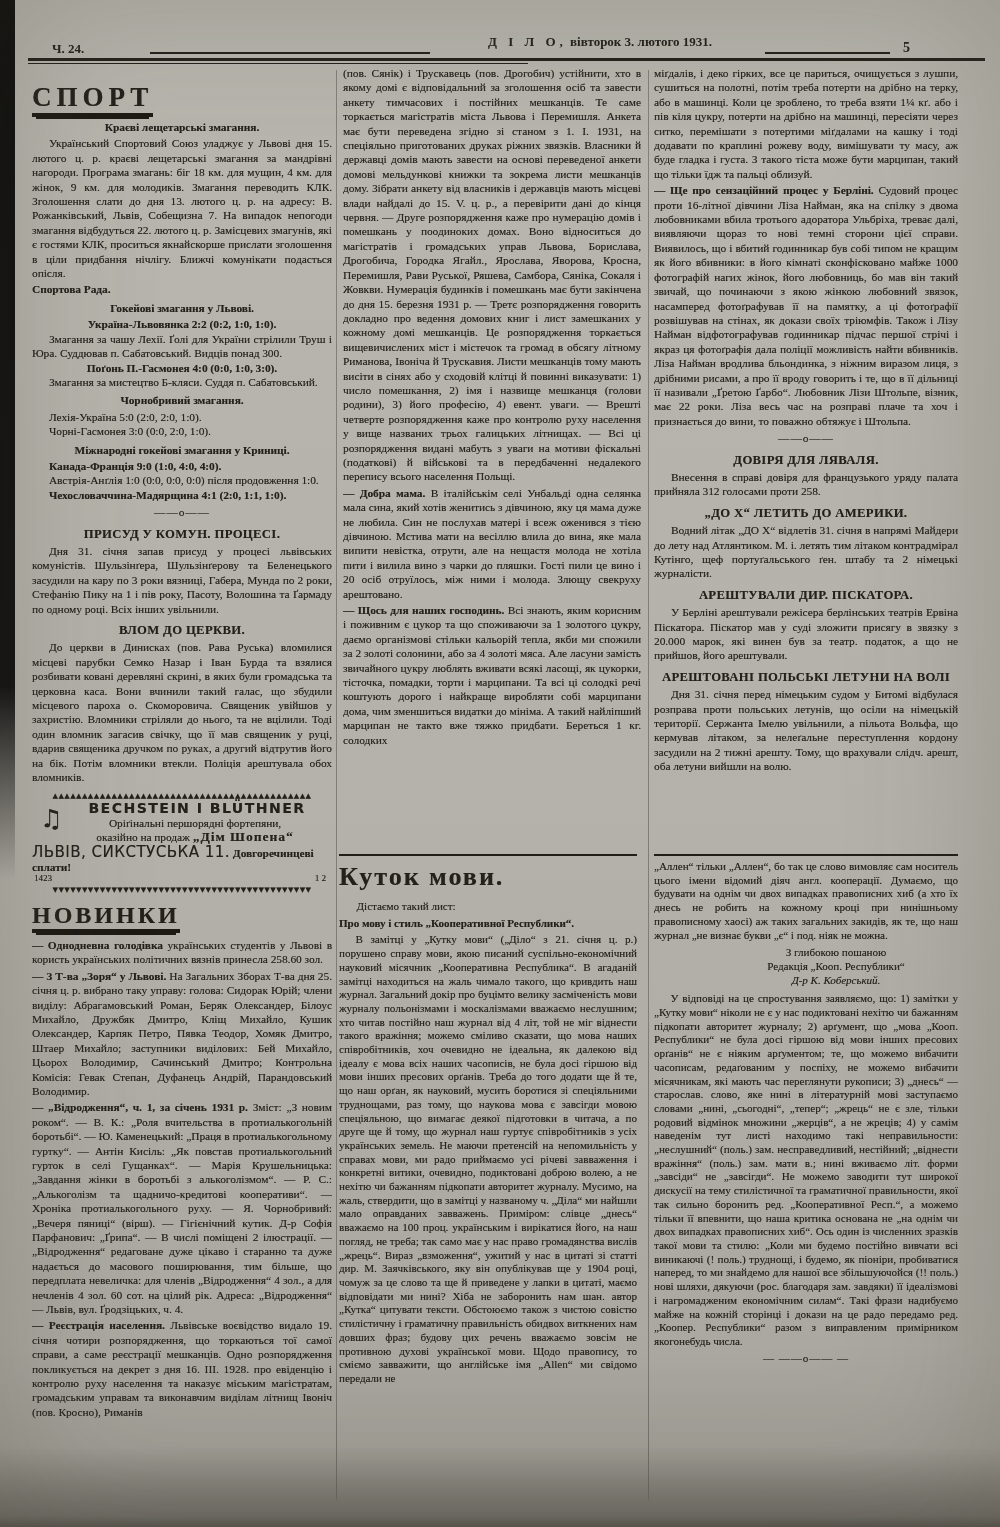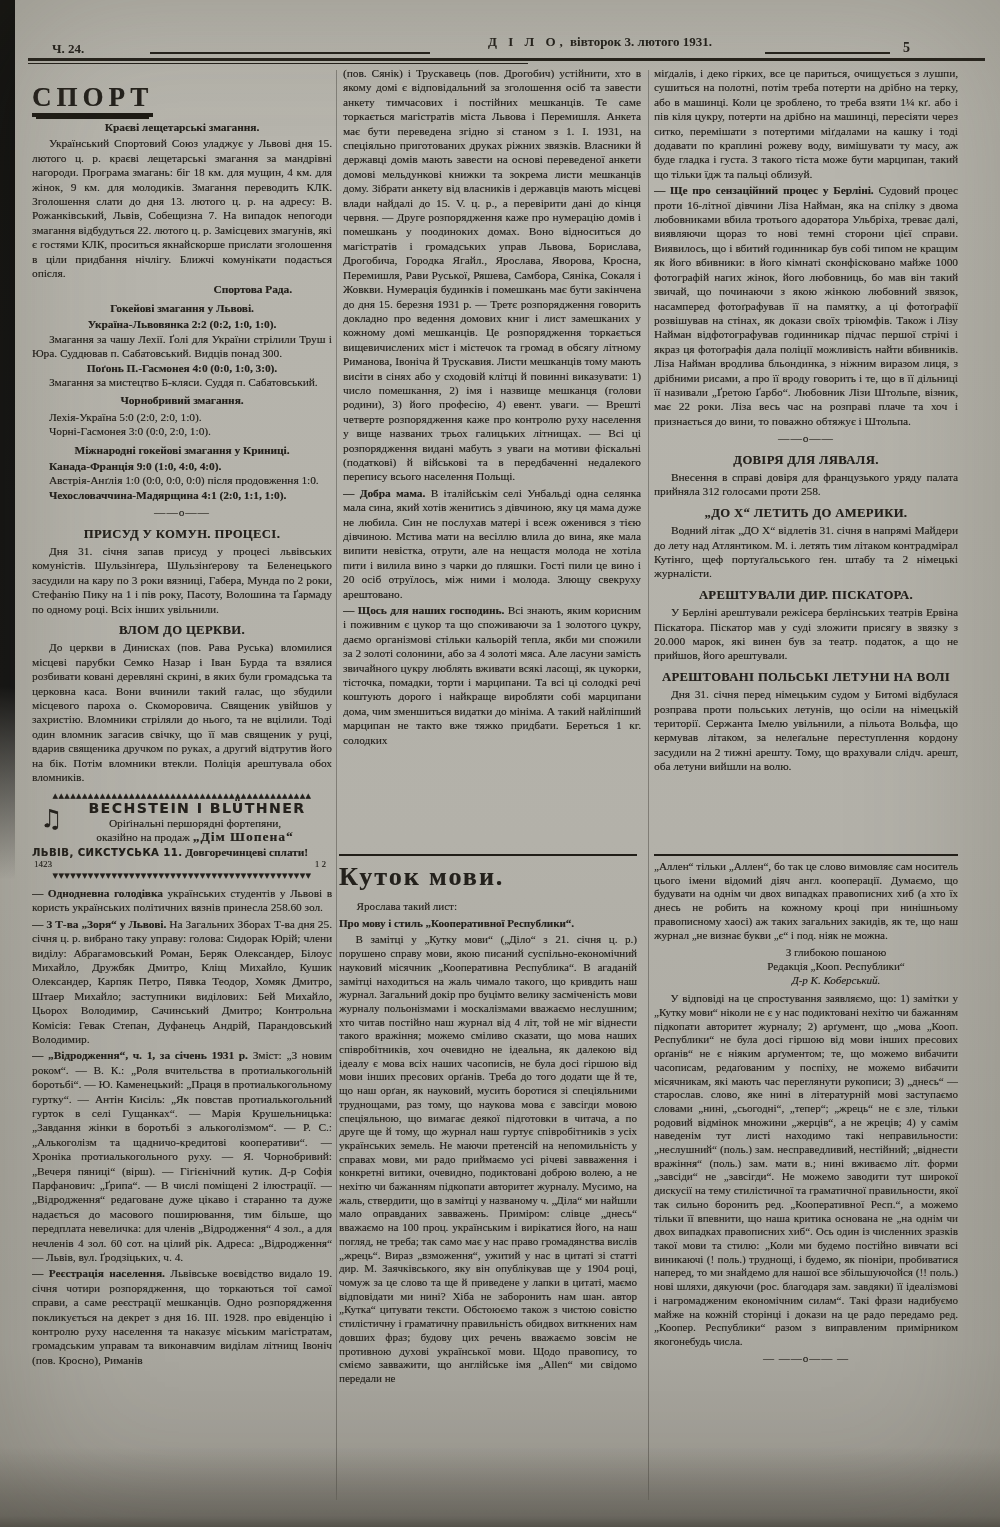--- a/index.html
+++ b/index.html
@@ -28,35 +28,35 @@
   .col p.noindent{text-indent:0;}
   .vrule{position:absolute;width:1px;background:rgba(45,42,36,.38);z-index:1;}
   .bighead{font-weight:bold;font-size:27px;line-height:30px;letter-spacing:5px;text-indent:0;margin:0 0 8px 0;}
   .bighead span{border-bottom:4px solid #1d1a14;padding-bottom:1px;box-shadow:0 6px 0 -4px #1d1a14;}
   .bighead.small{font-size:24px;letter-spacing:3px;}
   .subhead{text-align:center;font-weight:bold;text-indent:0 !important;margin:4px 0 2px 0 !important;}
   .caps-head{text-align:center;font-weight:bold;font-size:12.6px;letter-spacing:.4px;text-indent:0 !important;margin:7px 0 3px 0 !important;}
   .result{text-align:center;font-weight:bold;text-indent:0 !important;}
   .rline{text-indent:1.5em;}
   .rline.b{font-weight:bold;}
-  .sign{text-align:right;font-weight:bold;padding-right:40px;text-indent:0 !important;margin-top:2px !important;}
+  .sign{text-align:left;font-weight:bold;padding-right:40px;text-indent:0 !important;margin-top:2px !important;}
   .sep{text-align:center;text-indent:0 !important;letter-spacing:1px;margin:3px 0 !important;}
   .news-item{margin-top:2px !important;}
   
   .ad{margin:8px 0 6px 0;position:relative;text-indent:0;}
   .ad-tri{font-family:"DejaVu Sans",sans-serif;font-size:7px;line-height:8px;letter-spacing:.5px;
     white-space:nowrap;overflow:hidden;text-align:center;text-indent:0;}
   .ad-body{position:relative;padding:1px 0 2px 0;}
   .ad-note{position:absolute;left:8px;top:6px;font-family:"DejaVu Sans",sans-serif;font-size:25px;line-height:25px;}
   .ad-brand{font-family:"DejaVu Sans","Liberation Sans",sans-serif;font-weight:bold;font-size:14px;
     text-align:center;letter-spacing:1.5px;margin-left:30px;}
   .ad-line{text-align:center;font-size:11.3px;line-height:14px;margin-left:26px;}
   .ad-line .shop{font-size:13.5px;font-weight:bold;letter-spacing:1px;text-align:center;}
   .ad-line4{text-align:left;font-size:11.3px;line-height:14px;margin-top:1px;}
-  .ad-line4 .city{font-family:"DejaVu Sans",sans-serif;font-weight:bold;font-size:10px;letter-spacing:.5px;}
+  .ad-line4 .city{font-family:"DejaVu Sans",sans-serif;font-weight:normal;font-size:15px;letter-spacing:.5px;}
   .ad-line4 .pay{font-weight:bold;}
   .ad-nums{display:flex;justify-content:space-between;font-size:9px;line-height:9px;padding:0 6px 1px 2px;}
   
   .kutok{border-top:2.5px solid #211e18;padding-top:4px;}
   .kutok p{font-size:11px;line-height:13.7px;}
   .kutok-title{font-weight:bold;font-size:26px;line-height:30px;letter-spacing:2px;text-indent:0;margin:2px 0 8px 0;}
   .kutok-intro{text-indent:1.6em !important;margin-bottom:3px !important;}
   .kutok-head{font-weight:bold;text-indent:0 !important;margin-bottom:3px !important;}
   .sig{text-align:center;text-indent:0 !important;}
   .sig.it{font-style:italic;}
@@ -113,35 +113,36 @@
       <div class="ad-line"><span>оказійно на продаж</span> <span class="shop">„Дім Шопена“</span></div>
       <div class="ad-line4"><span class="city">ЛЬВІВ, СИКСТУСЬКА 11.</span> <span class="pay">Довгоречинцеві сплати!</span></div>
       <div class="ad-nums">
           <span>1423</span>
           <span>1   2</span>
         </div>
     </div>
     <div class="ad-tri">▼▼▼▼▼▼▼▼▼▼▼▼▼▼▼▼▼▼▼▼▼▼▼▼▼▼▼▼▼▼▼▼▼▼▼▼▼▼▼▼▼▼▼▼</div>
   </div>
 
+  <div class="bighead small"><span>НОВИНКИ</span></div>
   <p class="news-item noindent"><b class="lead">— Однодневна голодівка </b><span>українських студентів у Львові в користь українських політичних вязнів принесла 258.60 зол.</span></p>
   <p class="news-item noindent"><b class="lead">— З Т-ва „Зоря“ у Львові. </b><span>На Загальних Зборах Т-ва дня 25. січня ц. р. вибрано таку управу: голова: Сидорак Юрій; члени виділу: Абрагамовський Роман, Беряк Олександер, Білоус Михайло, Дружбяк Дмитро, Кліщ Михайло, Кушик Олександер, Карпяк Петро, Пявка Теодор, Хомяк Дмитро, Штаер Михайло; заступники виділових: Бей Михайло, Цьорох Володимир, Сачинський Дмитро; Контрольна Комісія: Гевак Степан, Дуфанець Андрій, Парандовський Володимир.</span></p>
   <p class="news-item noindent"><b class="lead">— „Відродження“, ч. 1, за січень 1931 р. </b><span>Зміст: „З новим роком“. — В. К.: „Роля вчительства в протиалькогольній боротьбі“. — Ю. Каменецький: „Праця в протиалькогольному гуртку“. — Антін Кисіль: „Як повстав протиалькогольний гурток в селі Гущанках“. — Марія Крушельницька: „Завдання жінки в боротьбі з алькоголізмом“. — Р. С.: „Алькоголізм та щадничо-кредитові кооперативи“. — Хроніка протиалькогольного руху. — Я. Чорнобривий: „Вечеря пяниці“ (вірш). — Гігієнічний кутик. Д-р Софія Парфанович: „Ґрипа“. — В числі поміщені 2 ілюстрації. — „Відродження“ редаговане дуже цікаво і старанно та дуже надається до масового поширювання, тим більше, що передплата невеличка: для членів „Відродження“ 4 зол., а для нечленів 4 зол. 60 сот. на цілий рік. Адреса: „Відродження“ — Львів, вул. Ґродзіцьких, ч. 4.</span></p>
   <p class="news-item noindent"><b class="lead">— Реєстрація населення. </b><span>Львівське воєвідство видало 19. січня чотири розпорядження, що торкаються тої самої справи, а саме реєстрації мешканців. Одно розпорядження покликується на декрет з дня 16. III. 1928. про евіденцію і контролю руху населення та наказує міським магістратам, громадським управам та виконавчим виділам літнищ Івоніч (пов. Кросно), Риманів</span></p>
 </div>
 
 <div class="col" style="left:343px;top:66px;width:298px;height:788px;">
   <p class="noindent">(пов. Сянік) і Трускавець (пов. Дрогобич) устійнити, хто в якому домі є відповідальний за зголошення осіб та завести анкету тимчасових і постійних мешканців. Те саме торкається магістратів міста Львова і Перемишля. Анкета має бути переведена згідно зі станом з 1. І. 1931, на спеціяльно приготованих друках ріжних звязків. Власники й державці домів мають завести на основі переведеної анкети домові мельдункові книжки та зокрема листи мешканців дому. Зібрати анкету від власників і державців мають місцеві влади найдалі до 15. V. ц. р., а перевірити дані до кінця червня. — Друге розпорядження каже про нумерацію домів і помешкань у поодиноких домах. Воно відноситься до магістратів і громадських управ Львова, Борислава, Дрогобича, Городка Ягайл., Ярослава, Яворова, Кросна, Перемишля, Рави Руської, Ряшева, Самбора, Сяніка, Сокаля і Жовкви. Нумерація будинків і помешкань має бути закінчена до дня 15. березня 1931 р. — Третє розпорядження говорить докладно про ведення домових книг і лист замешканих у кожному домі мешканців. Це розпорядження торкається вищевичислених міст і містечок та громад в обсягу літному Риманова, Івоніча й Трускавия. Листи мешканців тому мають висіти в сінях або у сходовій клітці й повинні виказувати: 1) число помешкання, 2) імя і назвище мешканця (голови родини), 3) його професію, 4) евент. уваги. — Врешті четверте розпорядження каже про контролю руху населення у вище названих трьох галицьких літнищах. — Всі ці розпорядження видані мабуть з уваги на мотиви фіскальні (податкові) й військові та в передбаченні недалекого перепису всього населення Польщі.</p>
   <p class="news-item noindent"><b class="lead">— Добра мама. </b><span>В італійськім селі Унбальді одна селянка мала сина, який хотів женитись з дівчиною, яку ця мама дуже не любила. Син не послухав матері і всеж оженився з тією дівчиною. Мстива мати на весіллю влила до вина, яке мала випити невістка, отрути, але на нещастя молода не хотіла пити і вилила вино з чарки до пляшки. Гості пили це вино і 20 осіб отруїлось, між ними і молода. Злющу свекруху арештовано.</span></p>
   <p class="news-item noindent"><b class="lead">— Щось для наших господинь. </b><span>Всі знають, яким корисним і поживним є цукор та що споживаючи за 1 золотого цукру, даємо організмові стільки кальорій тепла, якби ми спожили за 2 золоті солонини, або за 4 золоті мяса. Але ласуни замість звичайного цукру люблять вживати всякі ласощі, як цукорки, тісточка, помадки, торти і марципани. Та всі ці солодкі речі коштують дорого і найкраще виробляти собі марципани дома, чим зменшиться видатки до мініма. А такий найліпший марципан не такто вже тяжко придбати. Береться 1 кг. солодких</span></p>
 </div>
 
 <div class="col kutok" style="left:339px;top:854px;width:298px;height:668px;">
   <div class="kutok-title">Куток мови.</div>
-  <p class="kutok-intro">Ярослава такий лист:</p>
+  <p class="kutok-intro">Дістаємо такий лист:</p>
   <p class="kutok-head">Про мову і стиль „Кооперативної Республики“.</p>
   <p>В замітці у „Кутку мови“ („Діло“ з 21. січня ц. р.) порушено справу мови, якою писаний суспільно-економічний науковий місячник „Кооперативна Республика“. В агаданій замітці находиться на жаль чимало такого, що кривдить наш журнал. Загальний докір про буцімто велику засміченість мови журналу польонізмами і москалізмами вважаємо неслушним; хто читав постійно наш журнал від 4 літ, той не міг віднести такого вражіння; можемо сміливо сказати, що мова наших співробітників, хоч очевидно не ідеальна, як далекою від ідеалу є мова всіх наших часописів, не була досі гіршою від мови інших пресових орґанів. Треба до того додати ще й те, що наш орґан, як науковий, мусить боротися зі спеціяльними труднощами, раз тому, що наукова мова є завсігди мовою спеціяльною, що вимагає деякої підготовки в читача, а по друге ще й тому, що журнал наш гуртує співробітників з усіх українських земель. Не маючи претенсій на непомильність у справах мови, ми радо приймаємо усі річеві завваження і конкретні витики, очевидно, подиктовані доброю волею, а не нехітю чи бажанням підкопати авторитет журналу. Мусимо, на жаль, ствердити, що в замітці у названому ч. „Діла“ ми найшли мало оправданих завважень. Приміром: слівце „днесь“ вважаємо на 100 проц. українським і вирікатися його, на наш погляд, не треба; так само має у нас право громадянства вислів „жрець“. Вираз „взможення“, ужитий у нас в цитаті зі статті дир. М. Заячківського, яку він опублікував ще у 1904 році, чомуж за це слово та ще й приведене у лапки в цитаті, маємо відповідати ми нині? Хіба не заборонить нам шан. автор „Кутка“ цитувати тексти. Обстоюємо також з чистою совістю стилістичну і граматичну правильність обидвох виткнених нам довших фраз; будову цих речень вважаємо зовсім не противною духові української мови. Щодо правопису, то сміємо завважити, що англійське імя „Allen“ ми свідомо передали не</p>
 </div>
 
 <div class="col" style="left:654px;top:66px;width:304px;height:788px;">
   <p class="noindent">міґдалів, і деко гірких, все це париться, очищується з лушпи, сушиться на полотні, потім треба потерти на дрібно на терку, або в машинці. Коли це зроблено, то треба взяти 1¼ кґ. або і пів кіля цукру, потерти на дрібно на машинці, пересіяти через ситко, перемішати з потертими міґдалами на кашку і тоді додавати по краплині рожеву воду, вимішувати ту масу, аж буде гладка і густа. З такого тіста може бути марципан, такий що тільки їдж та пальці облизуй.</p>
   <p class="news-item noindent"><b class="lead">— Ще про сензаційний процес у Берліні. </b><span>Судовий процес проти 16-літної дівчини Ліза Найман, яка на спілку з двома любовниками вбила тротього адоратора Ульбріха, треває далі, виявляючи щораз то нові темні сторони цієї справи. Виявилось, що і вбитий годинникар був собі типом не кращим як його вбивники: в його кімнаті сконфісковано майже 1000 фотографій нагих жінок, його любовниць, бо мав він такий звичай, що починаючи з якою жінкою любовний звязок, насамперед фотоґрафував її на памятку, а ці фотоґрафії розвішував на стінах, як докази своїх тріюмфів. Також і Лізу Найман відфотографував годинникар підчас першої стрічі і якраз ця фотоґрафія дала поліції можливість найти вбивників. Ліза Найман вродлива бльондинка, з ніжним виразом лиця, з дрібними рисами, а про її вроду говорить і те, що в її дільниці її називали „Ґретою Ґарбо“. Любовник Лізи Штольпе, візник, має 22 роки. Ліза весь час на розправі плаче та хоч і признається до вини, то поважно обтяжує і Штольпа.</span></p>
   <p class="sep">——о——</p>
   <p class="caps-head">ДОВІРЯ ДЛЯ ЛЯВАЛЯ.</p>
   <p>Внесення в справі довіря для французького уряду палата прийняла 312 голосами проти 258.</p>

